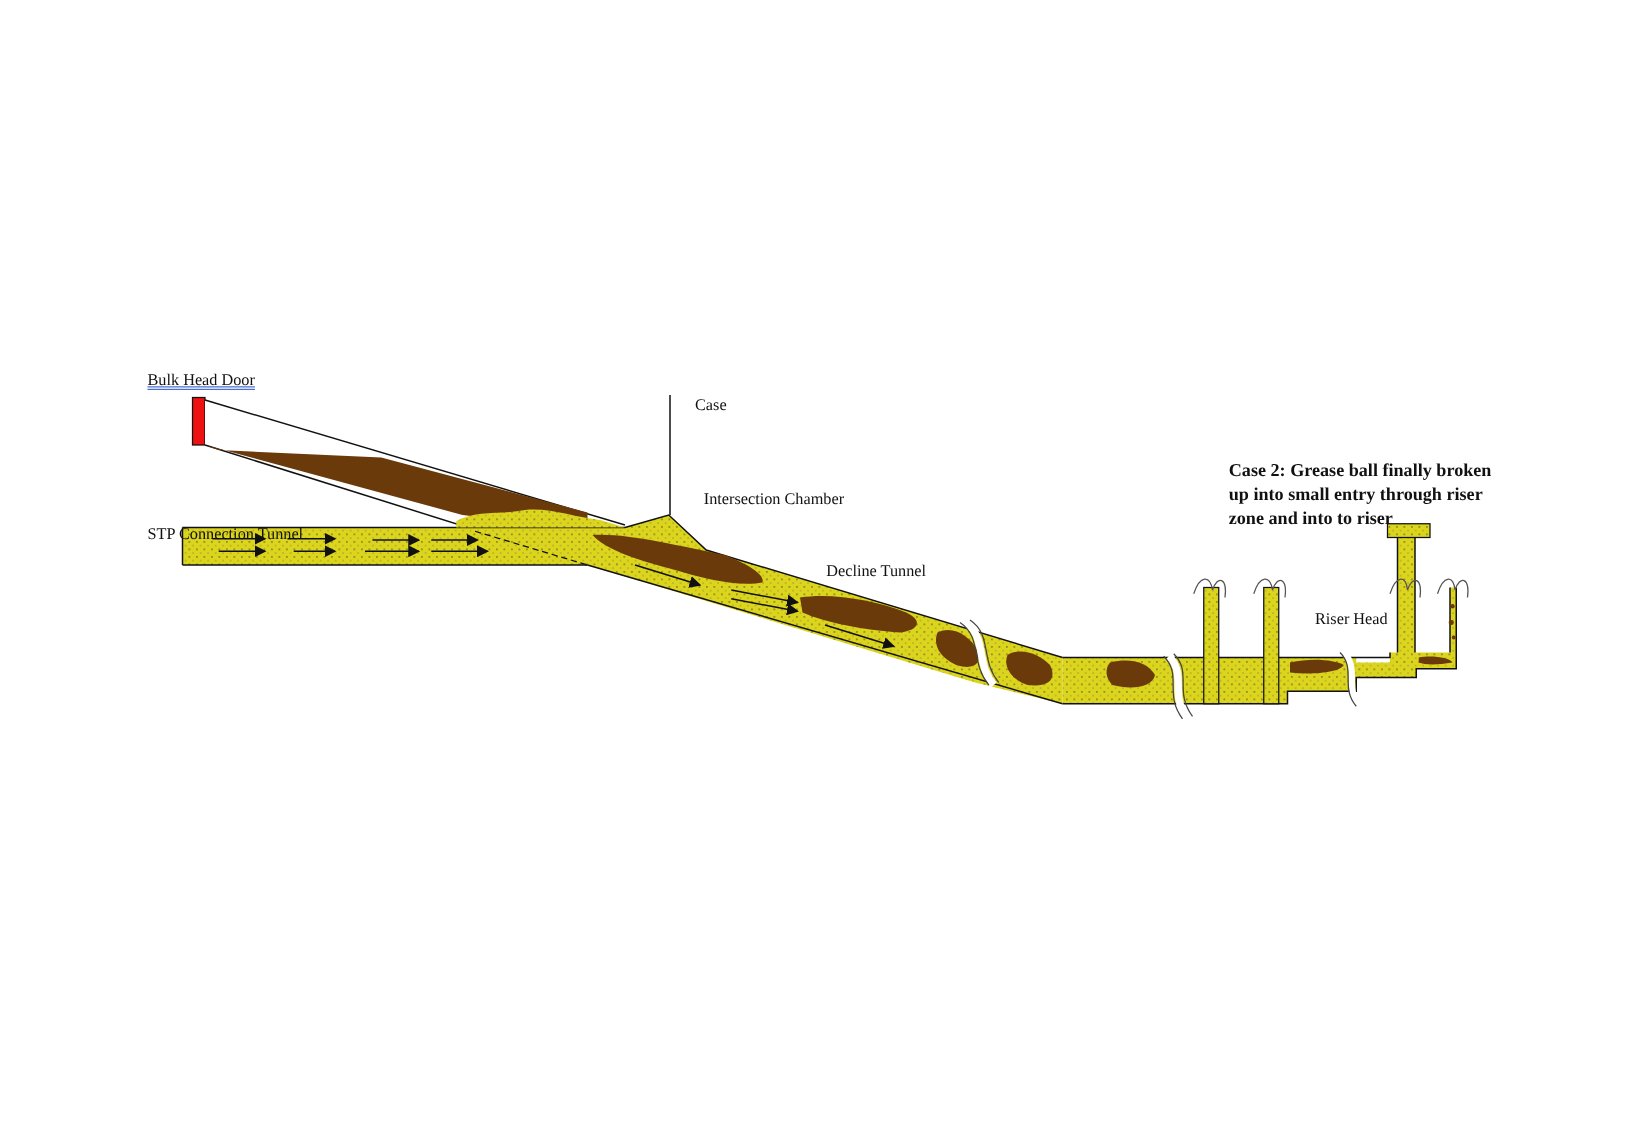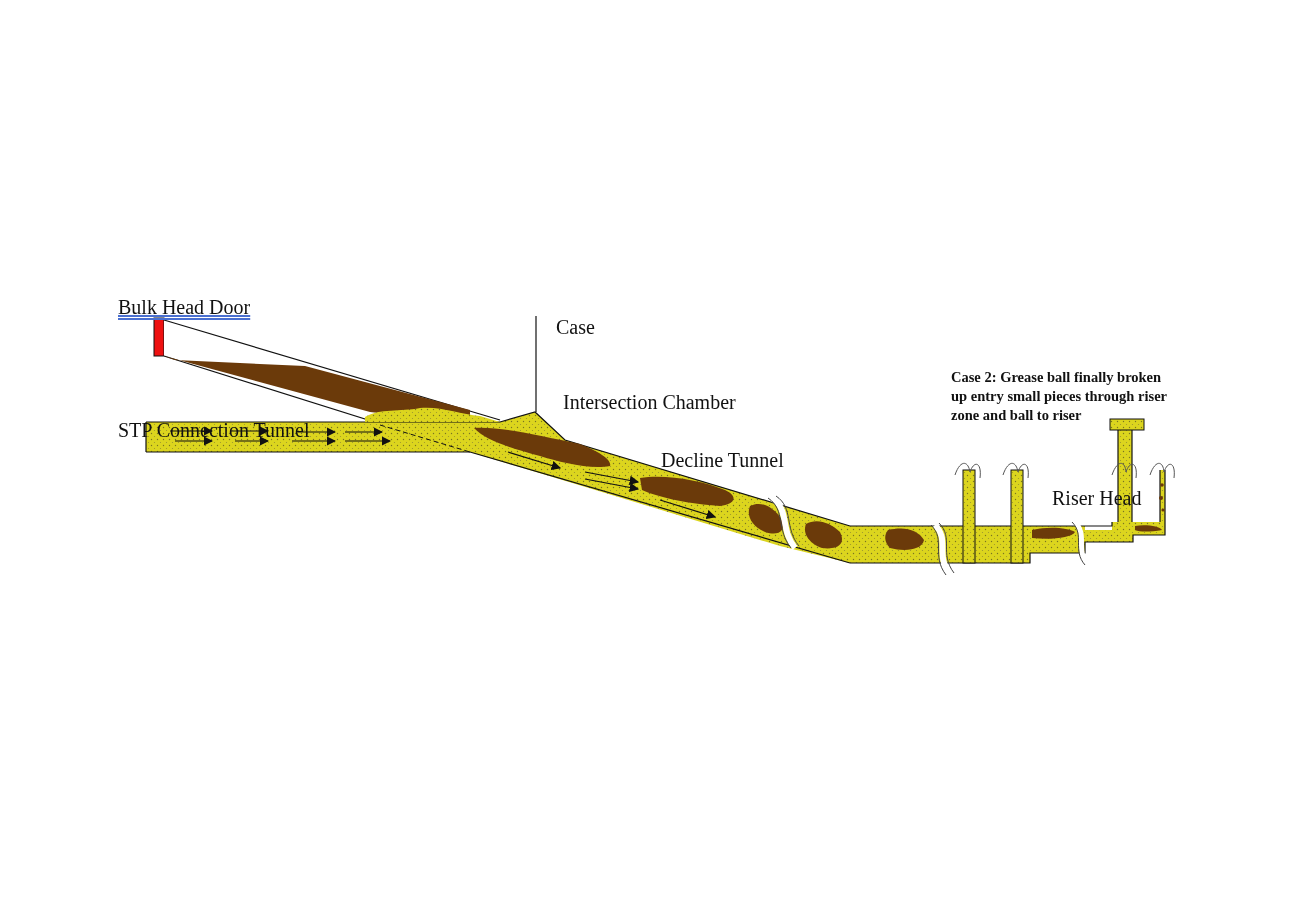--- a/index.html
+++ b/index.html
@@ -1,21 +1,21 @@
 <!DOCTYPE html>
 <html><head>
 <meta charset="utf-8">
 <style>
   html, body { margin: 0; padding: 0; background: #ffffff; }
   body { width: 1315px; height: 900px; position: relative; overflow: hidden; font-family: "Liberation Serif", serif; }
   #diagram { position: absolute; left: 0; top: 0; width: 1315px; height: 900px; }
-  .lbl { position: absolute; font-family: "Liberation Serif", serif; font-size: 20px; color: #111; white-space: nowrap; line-height: 1; }
+  .lbl { position: absolute; font-family: "Liberation Serif", serif; font-size: 13px; color: #111; white-space: nowrap; line-height: 1; }
   .lbl-u { text-decoration: underline; text-decoration-color: #4a6fd0; text-decoration-style: double; }
   .case { position: absolute; left: 951px; top: 368px; font-family: "Liberation Serif", serif; font-weight: bold; font-size: 14.5px; line-height: 19px; color: #111; }
-  .case div { white-space: nowrap; }
+  .case div { white-space: nowrap; margin-left: 32px; }
 </style>
 </head>
 <body>
 
 <svg id="diagram" viewBox="0 0 1315 900" xmlns="http://www.w3.org/2000/svg">
   <defs>
     <pattern id="dots" width="6" height="6" patternUnits="userSpaceOnUse">
       <rect width="6" height="6" fill="#dcd51e"></rect>
       <circle cx="1.5" cy="1.5" r="0.7" fill="#7a7420"></circle>
       <circle cx="4.5" cy="4.5" r="0.6" fill="#9a9230"></circle>
@@ -109,15 +109,15 @@
 
 <div class="lbl lbl-u" style="left:118px; top:297px;">Bulk Head Door</div>
 <div class="lbl" style="left:556px; top:317px;">Case</div>
 <div class="lbl" style="left:563px; top:392px;">Intersection Chamber</div>
 <div class="lbl" style="left:118px; top:420px;">STP Connection Tunnel</div>
 <div class="lbl" style="left:661px; top:450px;">Decline Tunnel</div>
 <div class="lbl" style="left:1052px; top:488px;">Riser Head</div>
 
 <div class="case">
   <div>Case 2: Grease ball finally broken</div>
-  <div>up entry small pieces through riser</div>
-  <div>zone and ball to riser</div>
+  <div>up into small entry through riser</div>
+  <div>zone and into to riser</div>
 </div>
 
 </body></html>

